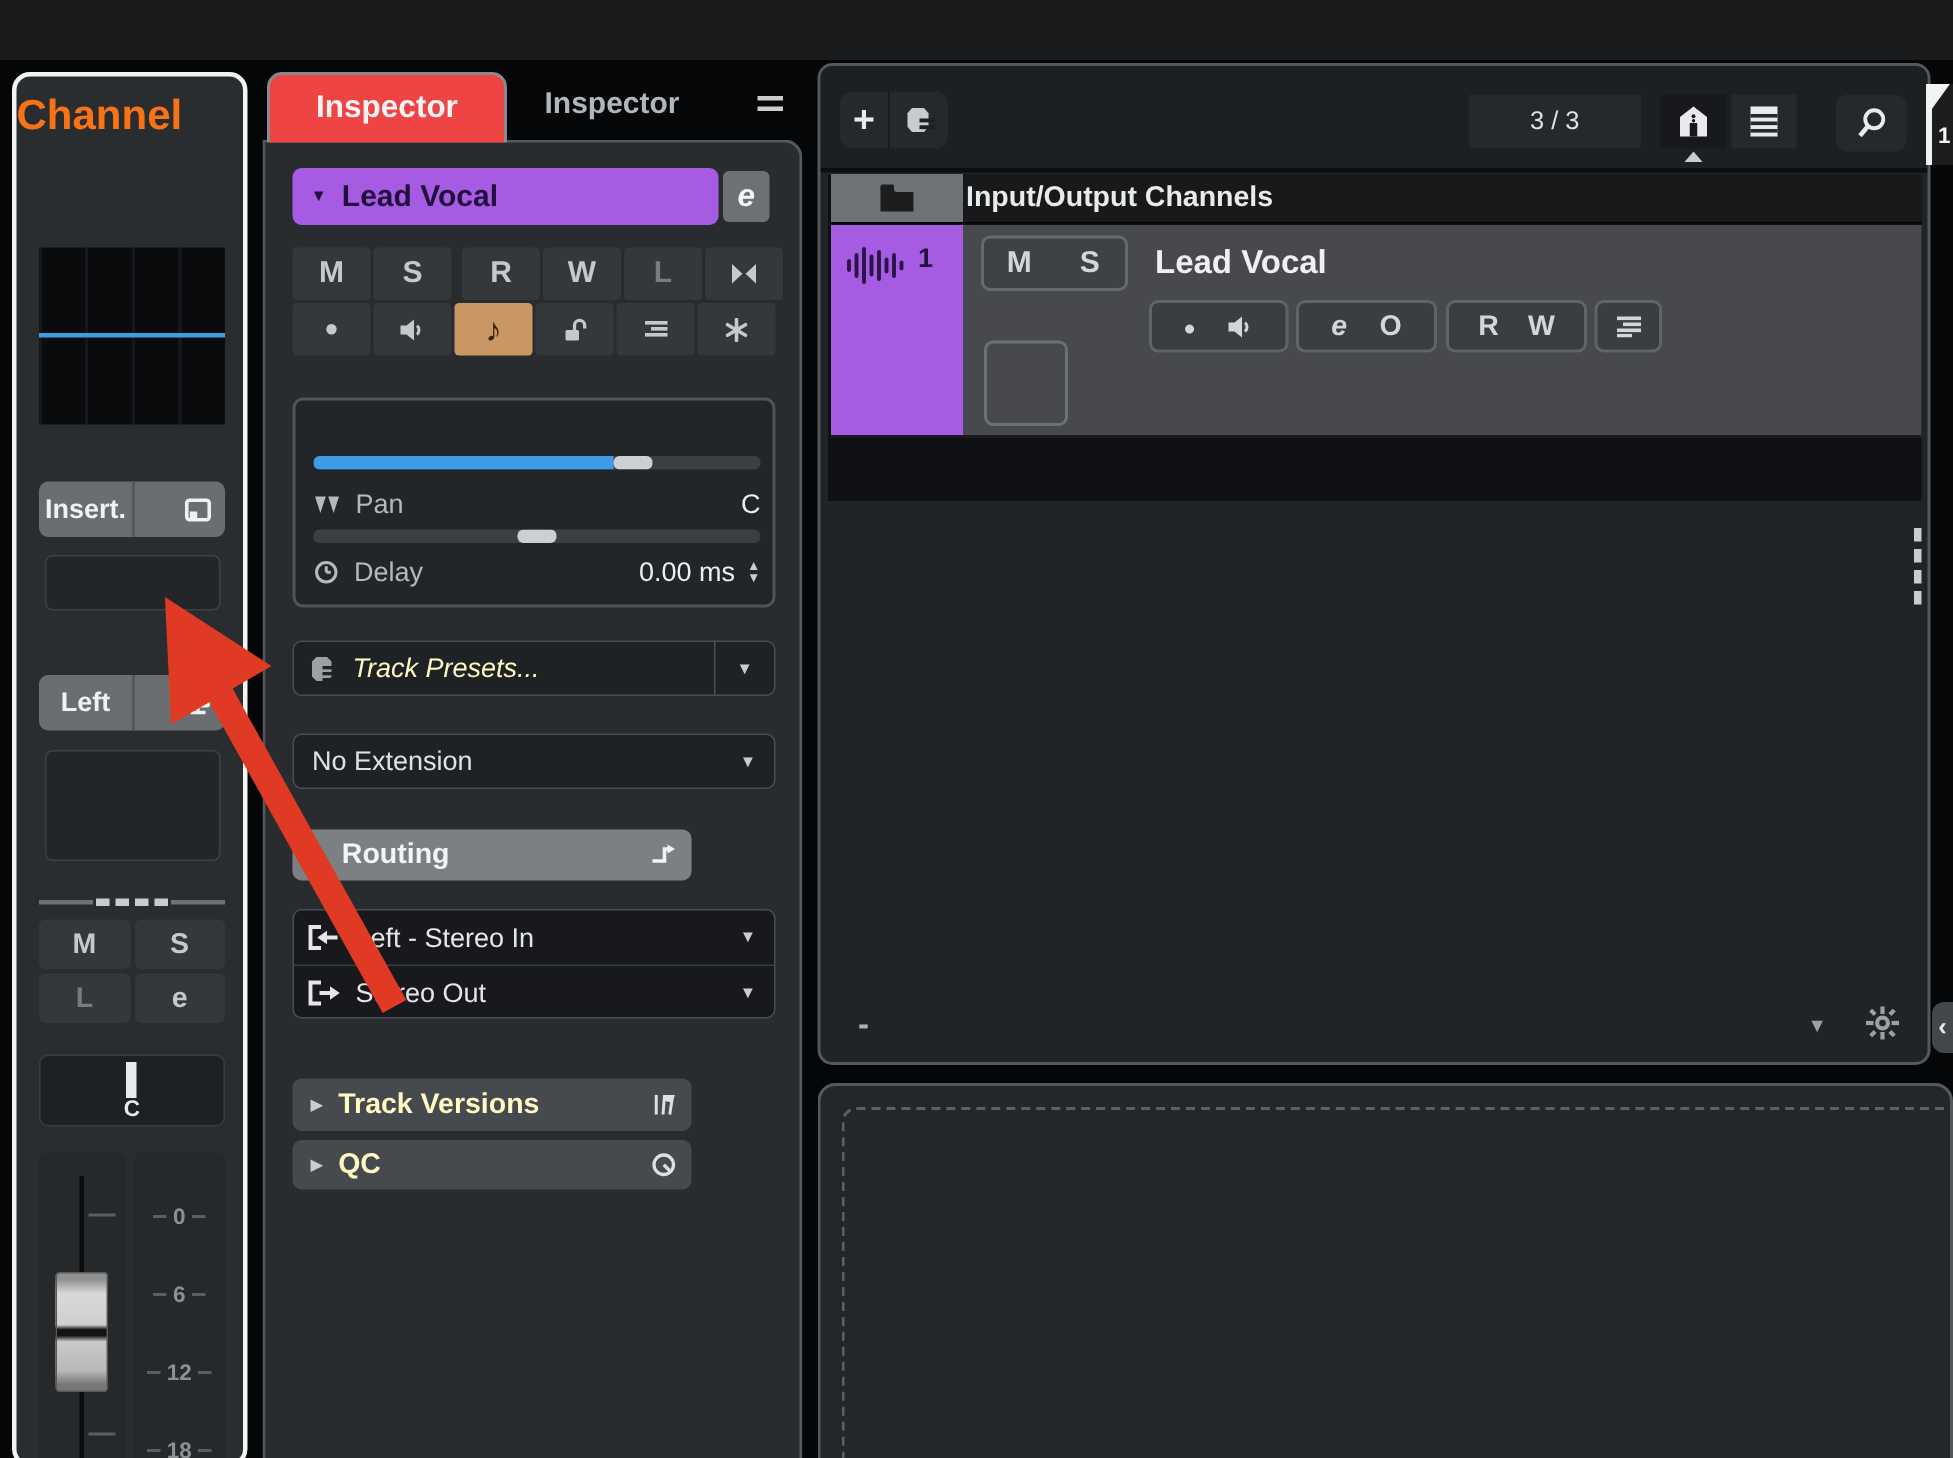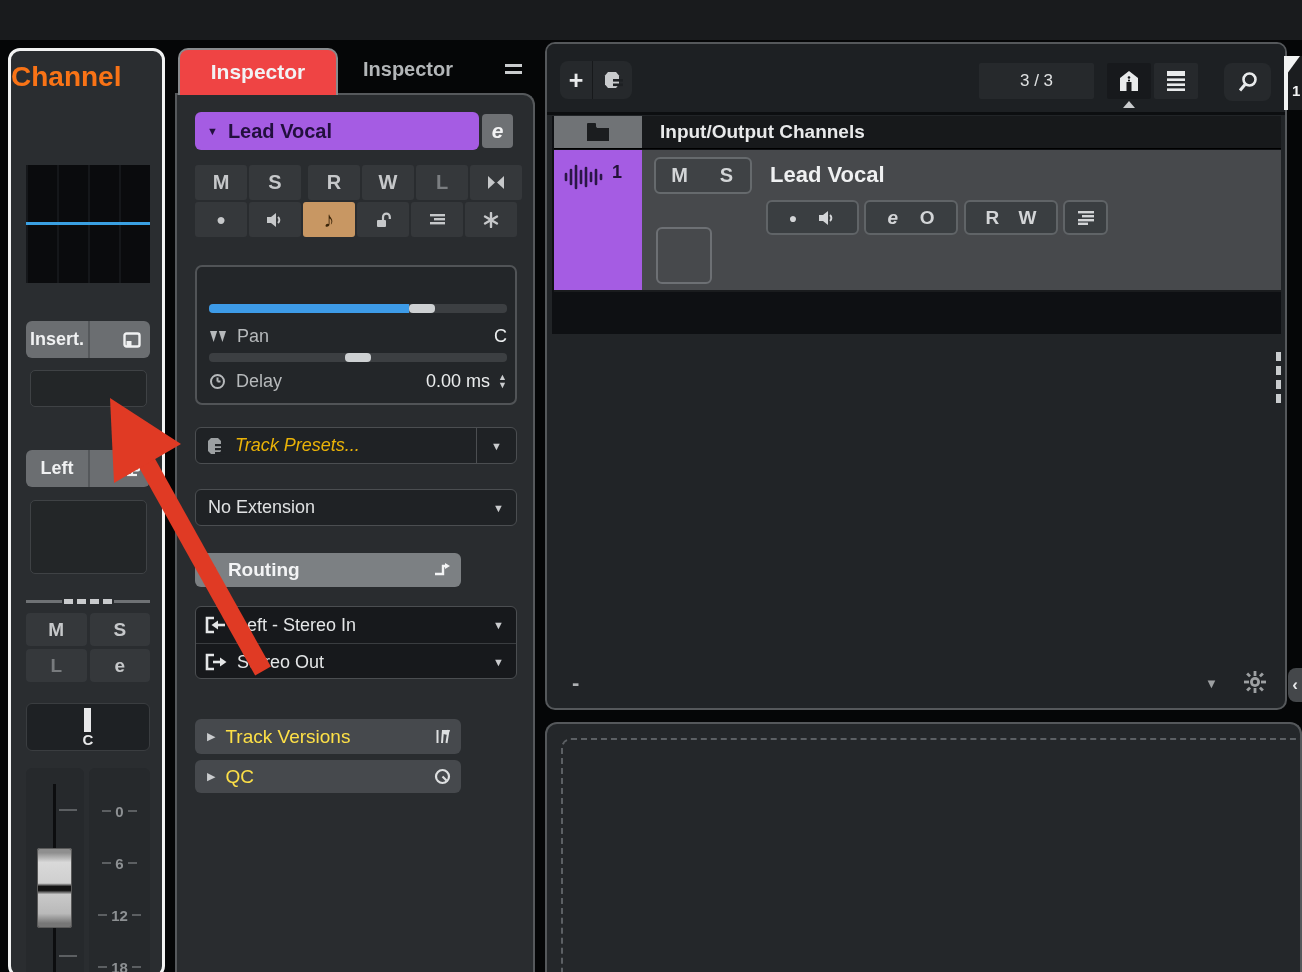--- a/index.html
+++ b/index.html
@@ -88,41 +88,41 @@
   .vrow .vlbl { color:#b6b9bb; font-size:18px; margin-left:10px; }
   .vrow .vval { margin-left:auto; color:#eceeef; font-size:18px; }
   .slider { left:12px; width:298px; height:9px; border-radius:4px; background:#3c3f42; overflow:hidden; }
   .slider .fill { position:absolute; left:0; top:0; height:100%; background:#3d9be8; }
   .slider .handle { position:absolute; top:0; height:100%; width:26px; background:#cdd0d2; border-radius:4px; }
   .spin { margin-left:8px; color:#caccce; font-size:9px; line-height:8px; text-align:center; }
   .dd { left:18px; width:322px; height:37px; background:#1f2225; border:1px solid #4b4e51;
     border-radius:6px; display:flex; align-items:center; color:#dfe1e2; font-size:18px; }
   .dd .ddarrow { margin-left:auto; margin-right:12px; color:#caccce; font-size:11px; }
   #dd-presets { top:332px; }
-  #dd-presets .txt { font-style:italic; color:#eab308; margin-left:10px; }
+  #dd-presets .txt { font-style:italic; color:#fef9c3; margin-left:10px; }
   #dd-presets .sep { margin-left:auto; width:1px; height:100%; background:#4b4e51; }
   #dd-presets .zone { width:39px; text-align:center; color:#caccce; font-size:11px; }
   #dd-ext { top:394px; }
   #dd-ext .txt { margin-left:12px; }
   .sect-hdr { left:18px; width:266px; border-radius:6px; display:flex; align-items:center; }
   #hdr-routing { top:458px; height:34px; background:#7c8083; }
   #hdr-routing .car { color:#2c2f31; font-size:11px; margin:0 10px 0 12px; }
   #hdr-routing .t { color:#f3f4f5; font-size:19px; font-weight:bold; }
   .sect-hdr .icoR { margin-left:auto; margin-right:10px; display:flex; }
   #io-box { left:18px; top:511px; width:322px; height:73px; background:#17191c;
     border:1px solid #4b4e51; border-radius:6px; }
   .io-row { left:0; width:100%; height:36px; display:flex; align-items:center;
     color:#e4e6e7; font-size:18px; }
   .io-row .iic { margin:0 10px 0 9px; display:flex; }
   .io-row .ddarrow { margin-left:auto; margin-right:12px; color:#caccce; font-size:11px; }
   #io-div { left:0; top:36px; width:100%; height:1px; background:#3a3d40; }
   #hdr-tv { top:624px; height:35px; background:#46494d; }
   #hdr-qc { top:665px; height:33px; background:#46494d; }
   .hdr2-car { color:#caccce; font-size:11px; margin:0 10px 0 12px; }
-  .hdr2-t { color:#fde047; font-size:19px; font-weight:normal; }
+  .hdr2-t { color:#fef9c3; font-size:19px; font-weight:bold; }
 
   
   #track-panel { left:545px; top:42px; width:742px; height:668px; background:#212427;
     border:2px solid #55585b; border-radius:10px; overflow:hidden; }
   #tl-toolbar { left:0; top:0; width:100%; height:68px; background:#1d2023; }
   #tl-toolbar-div { left:0; top:68px; width:100%; height:3px; background:#0c0e10; }
   #add-group { left:13px; top:17px; width:72px; height:38px; background:#26292c;
     border-radius:8px; display:flex; align-items:stretch; }
   #add-group .plus { width:33px; display:flex; align-items:center; justify-content:center;
     color:#e8eaeb; font-size:25px; font-weight:bold; border-right:1px solid #17191b; }
@@ -135,21 +135,21 @@
   #hub-notch { left:576px; top:57px; width:0; height:0;
     border-left:6px solid transparent; border-right:6px solid transparent;
     border-bottom:7px solid #caccce; }
   #btn-list { left:607px; background:#26292c; }
   #btn-search { left:677px; width:47px; height:38px; background:#26292c; border-radius:8px; }
   #tl-rows { left:5px; top:72px; width:729px; height:218px; background:#0e1013; }
   #io-chan-row { left:2px; top:0; width:727px; height:33px; background:#17191b;
     border-bottom:1px solid #000; display:flex; align-items:center; }
   #io-folder-cell { width:88px; height:100%; background:#707376;
     display:flex; align-items:center; justify-content:center; }
-  #io-chan-title { margin-left:18px; color:#e9eaeb; font-size:19px; font-weight:bold; }
+  #io-chan-title { margin-left:2px; color:#e9eaeb; font-size:19px; font-weight:bold; }
   #track-row { left:2px; top:34px; width:727px; height:142px; background:#47494c;
     border-bottom:2px solid #1a1c1e; }
   #track-strip { left:0; top:0; width:88px; height:100%; background:#a55ce3; }
   #track-num { left:58px; top:12px; color:#231238; font-size:18px; font-weight:bold; }
   #wave-ico { left:8px; top:14px; }
   #tr-ms { left:100px; top:7px; width:98px; height:37px; background:#3f4245;
     border:2px solid #666a6d; border-radius:6px; display:flex; }
   #tr-ms div { flex:1; display:flex; align-items:center; justify-content:center;
     color:#d3d5d7; font-size:20px; font-weight:bold; }
   #tr-name { left:216px; top:12px; color:#eff0f1; font-size:22px; font-weight:bold; }

